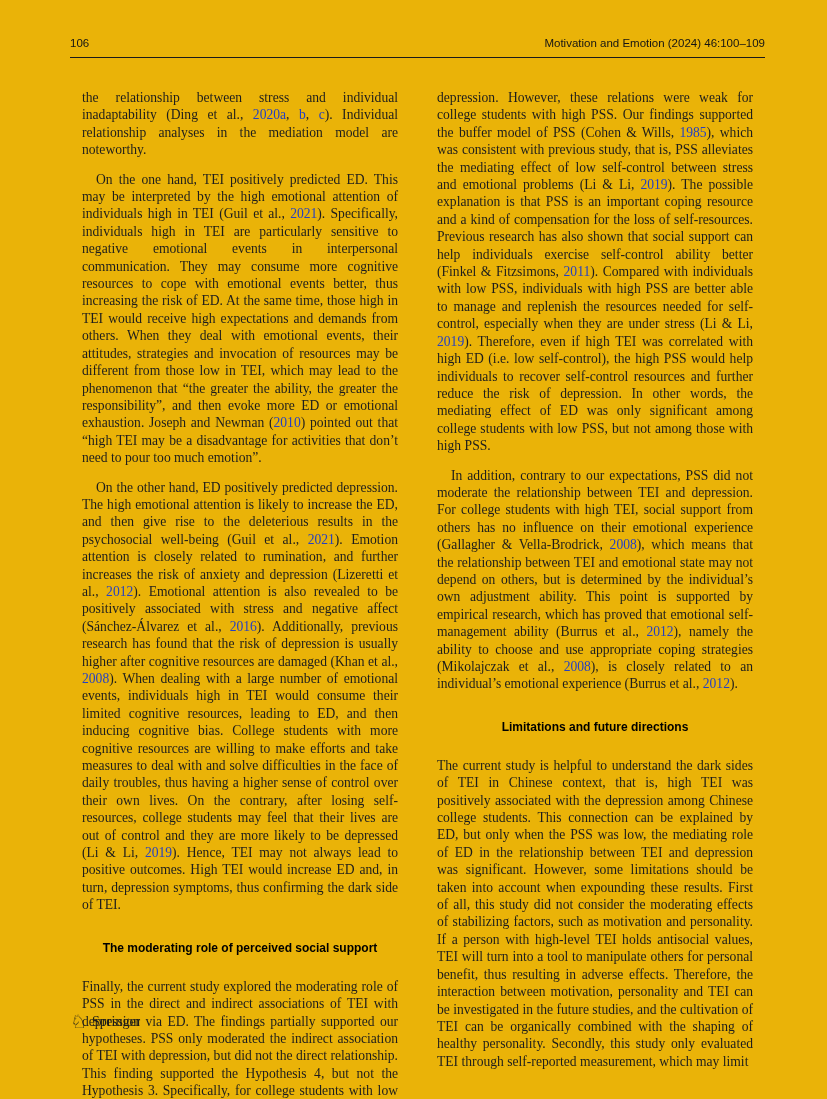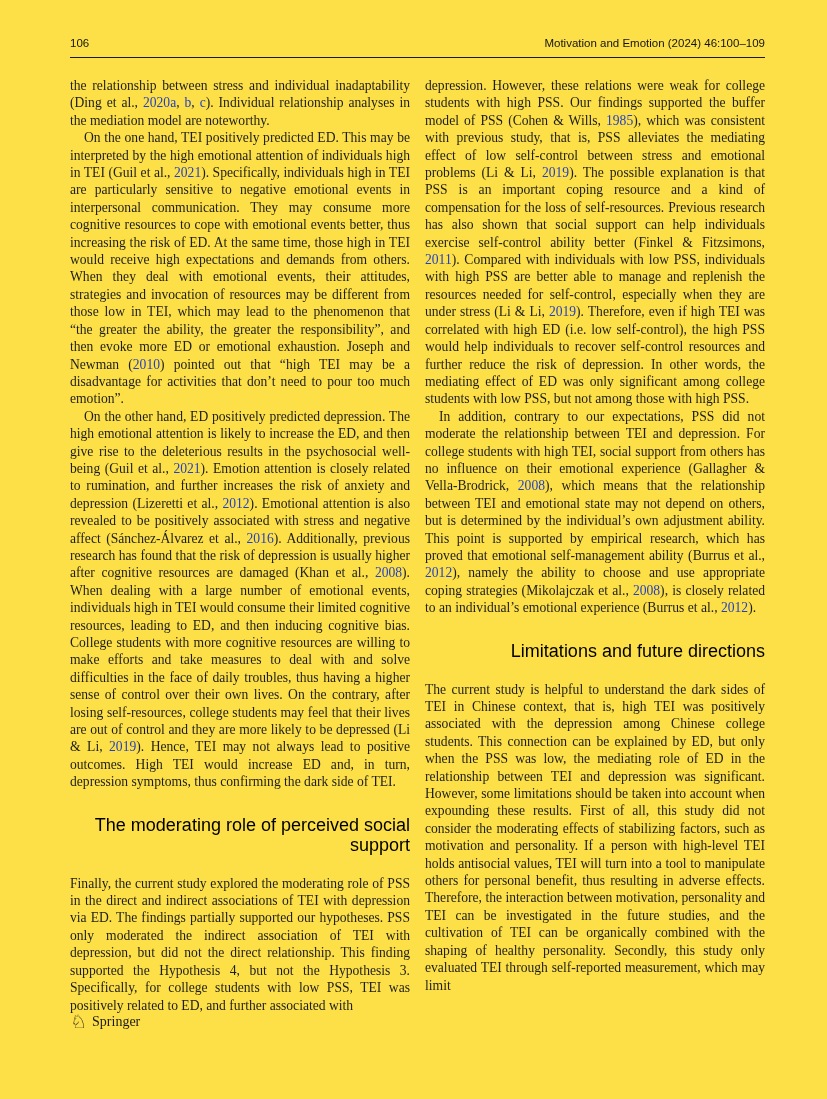--- a/index.html
+++ b/index.html
@@ -4,21 +4,21 @@
 <style>
   html, body { margin: 0; padding: 0; }
   body {
     width: 827px; height: 1099px;
     background: #ffffff;
     position: relative;
     font-family: "Liberation Serif", serif;
     color: #1d1d1d;
     overflow: hidden;
   }
-  .page { position: absolute; inset: 0; background: #fde047; }
+  .page { position: absolute; inset: 0; background: #eab308; }
 
   
   .running-head {
     position: absolute;
     left: 70px; width: 695px; top: 37px;
     display: flex; justify-content: space-between; align-items: flex-end;
     font-family: "Liberation Sans", sans-serif;
     font-size: 11.5px; color: #141414;
     border-bottom: 1.5px solid #1a1a1a;
     padding-bottom: 8px;
@@ -31,29 +31,29 @@
     display: flex; gap: 15px;
   }
   .col {
     width: 340px;
     font-size: 13.6px;
     line-height: 17.4px;
     text-align: justify;
     hyphens: auto;
     -webkit-hyphens: auto;
   }
-  p.para { margin: 0; }
+  p.para { margin: 12px; }
   p.para.indent { text-indent: 14px; }
   h2.section-heading {
     font-family: "Liberation Sans", sans-serif;
-    font-weight: 400;
-    font-size: 18px;
+    font-weight: 700;
+    font-size: 12px;
     line-height: 20px;
     color: #000000;
-    text-align: right;
+    text-align: center;
     margin: 24px 0 20px 0;
     hyphens: none;
   }
   a.cite {
     color: #2440c4;
     text-decoration: none;
     cursor: pointer;
   }
 
   

